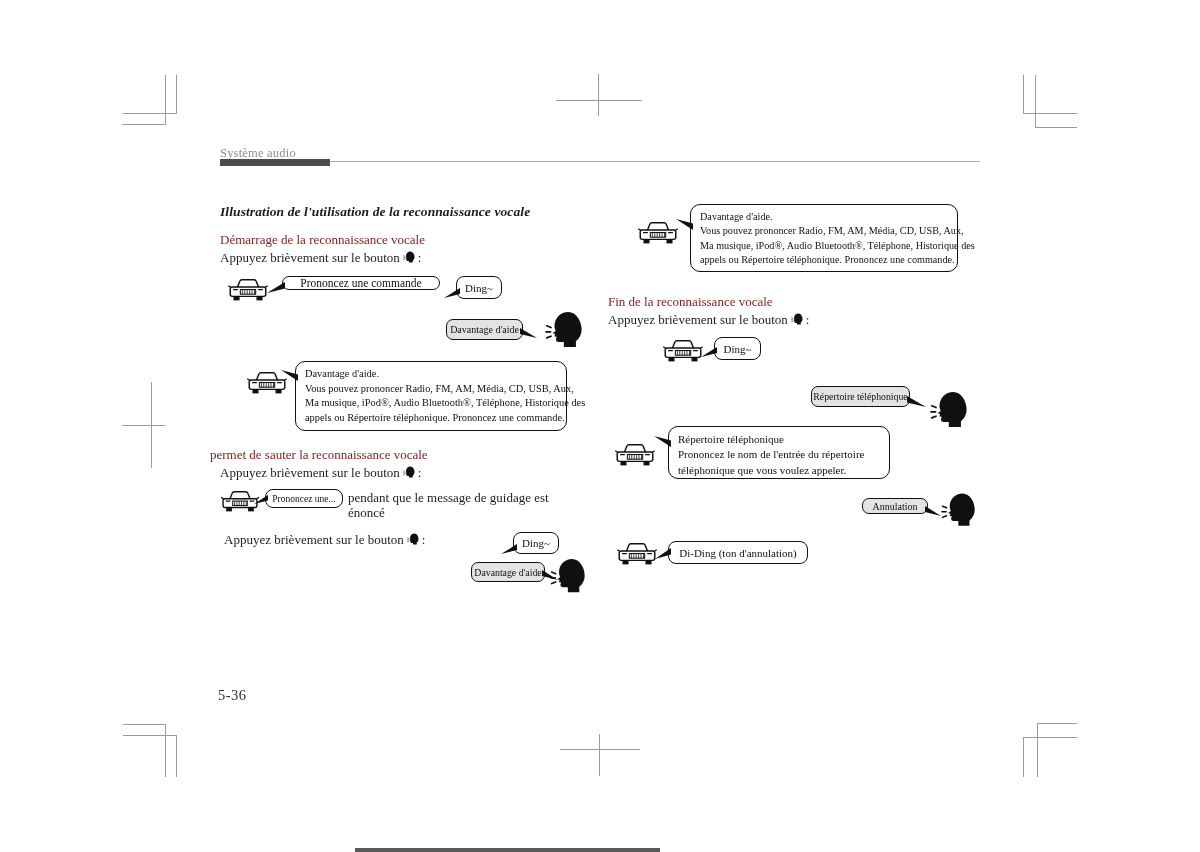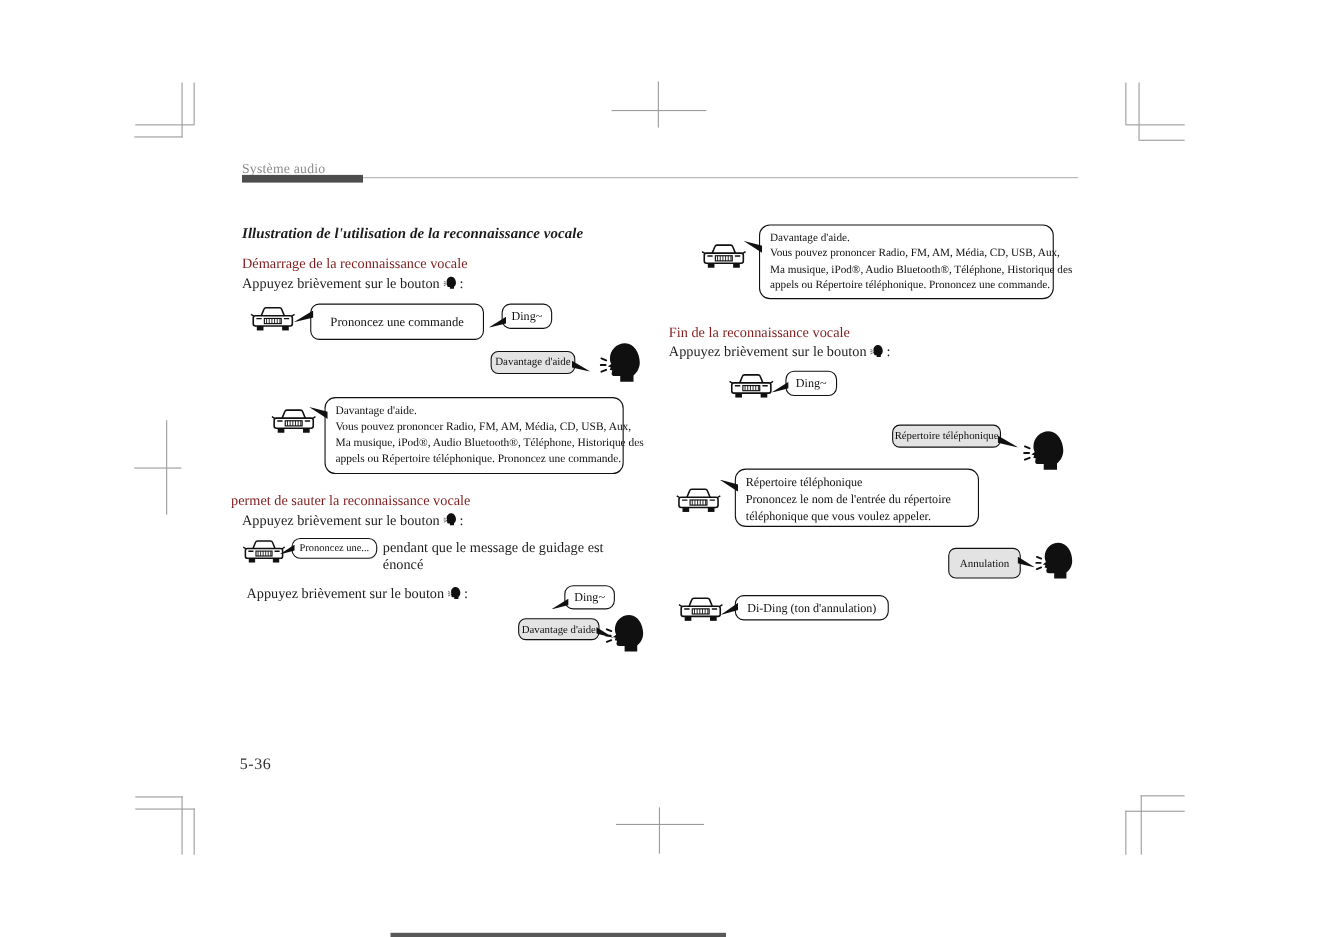--- a/index.html
+++ b/index.html
@@ -91,21 +91,21 @@
 
   <div class="t" style="left:220px;top:250px">
     <span>Appuyez brièvement sur le bouton</span><svg class="mic">
         <use href="#sym-person"></use>
       </svg><span>:</span>
   </div>
 
   <svg class="car" style="left:227px;top:277px;width:42px;height:25px">
       <use href="#sym-car"></use>
     </svg>
-  <div class="bubble" style="left:282px;top:276px;width:158px;height:33px;font-size:11.5px">
+  <div class="bubble" style="left:282px;top:276px;width:158px;height:14px;font-size:11.5px">
     <div class="tail l" style="left:-16px;top:5px;width:18px;height:11px"></div>
     <span>Prononcez une commande</span>
   </div>
   <div class="bubble" style="left:456px;top:276px;width:46px;height:23px;font-size:11px">
     <div class="tail l" style="left:-13px;top:11px;width:16px;height:10px"></div>
     <span>Ding~</span>
   </div>
 
   <div class="bubble gray" style="left:446px;top:319px;width:77px;height:21px;font-size:10px">
     <div class="tail r" style="right:-15px;top:8px;width:17px;height:10px"></div>
@@ -197,21 +197,21 @@
   <svg class="car" style="left:614px;top:442px;width:42px;height:25px">
       <use href="#sym-car"></use>
     </svg>
   <div class="bigbubble" style="left:668px;top:426px;width:222px;height:53px;font-size:11px;line-height:15.3px">
     <div class="tail lu" style="left:-15px;top:9px;width:17px;height:11px"></div>
     <span>Répertoire téléphonique</span>
     <span>Prononcez le nom de l'entrée du répertoire</span>
     <span>téléphonique que vous voulez appeler.</span>
   </div>
 
-  <div class="bubble gray" style="left:862px;top:498px;width:66px;height:28px;font-size:10px">
+  <div class="bubble gray" style="left:862px;top:498px;width:66px;height:16px;font-size:10px">
     <div class="tail r" style="right:-14px;top:7px;width:16px;height:10px"></div>
     <span>Annulation</span>
   </div>
   <svg class="person" style="left:941px;top:490px;width:35px;height:42px">
       <use href="#sym-person"></use>
     </svg>
 
   <svg class="car" style="left:616px;top:541px;width:42px;height:25px">
       <use href="#sym-car"></use>
     </svg>

